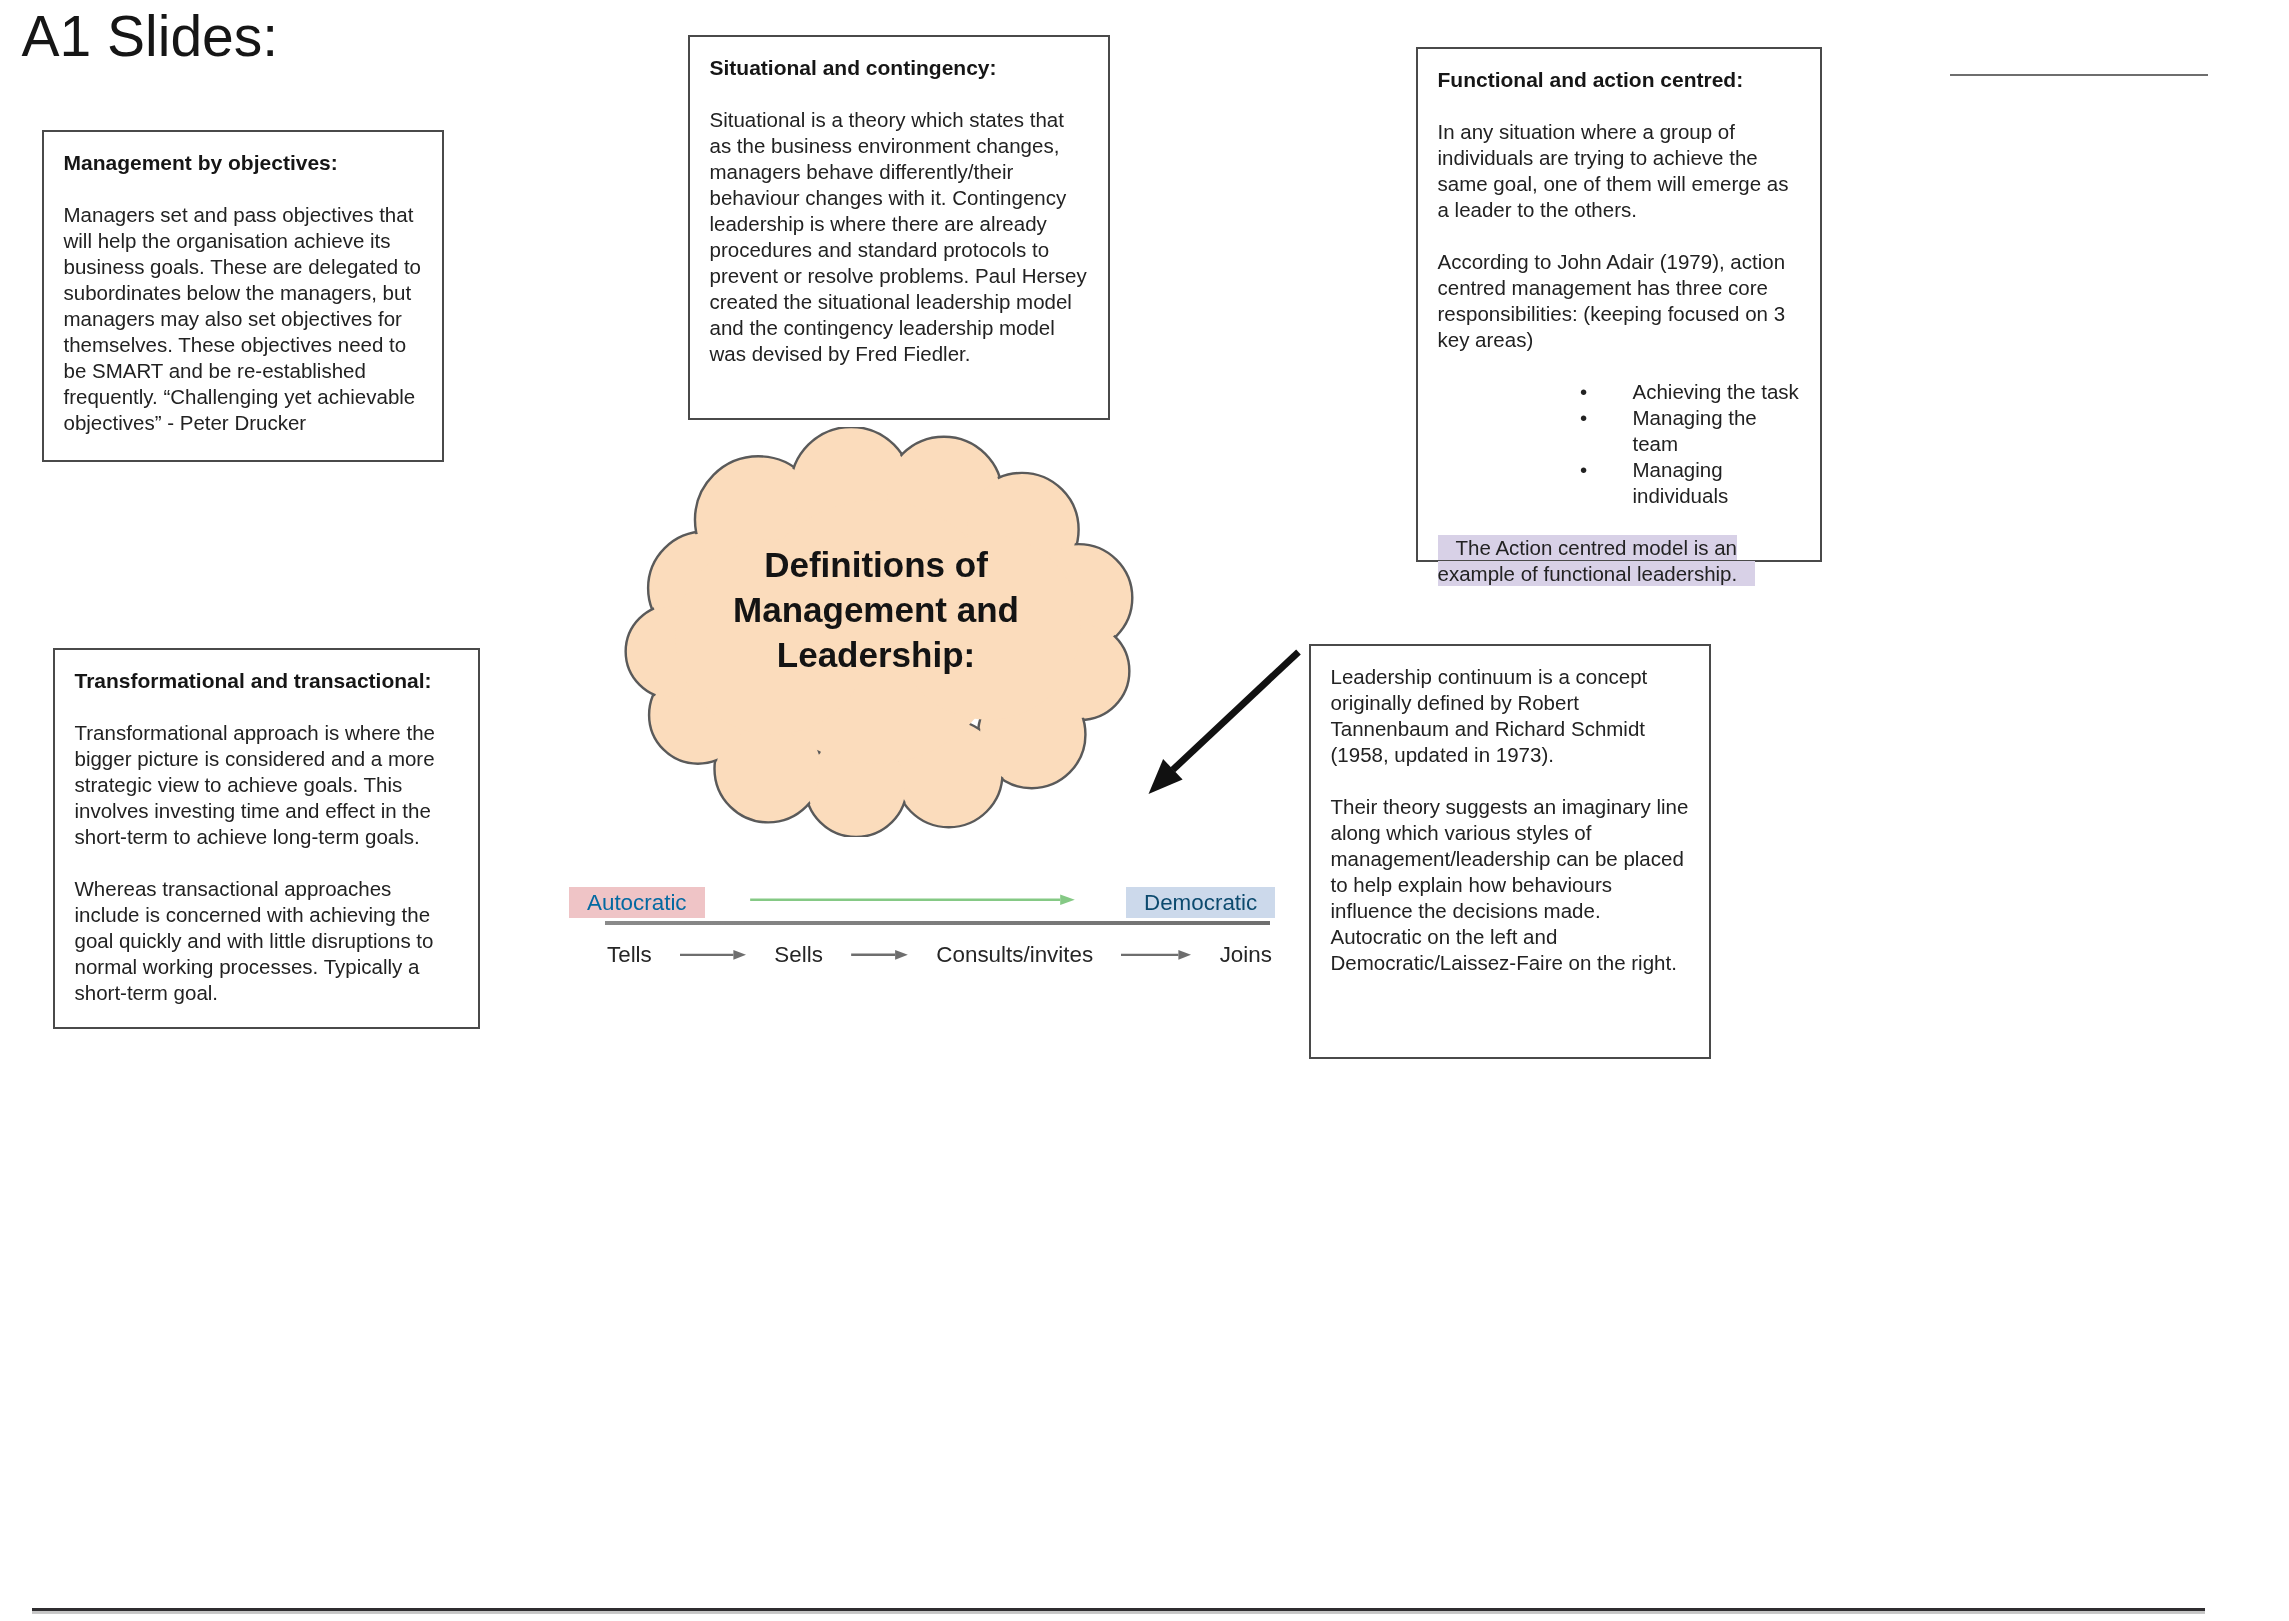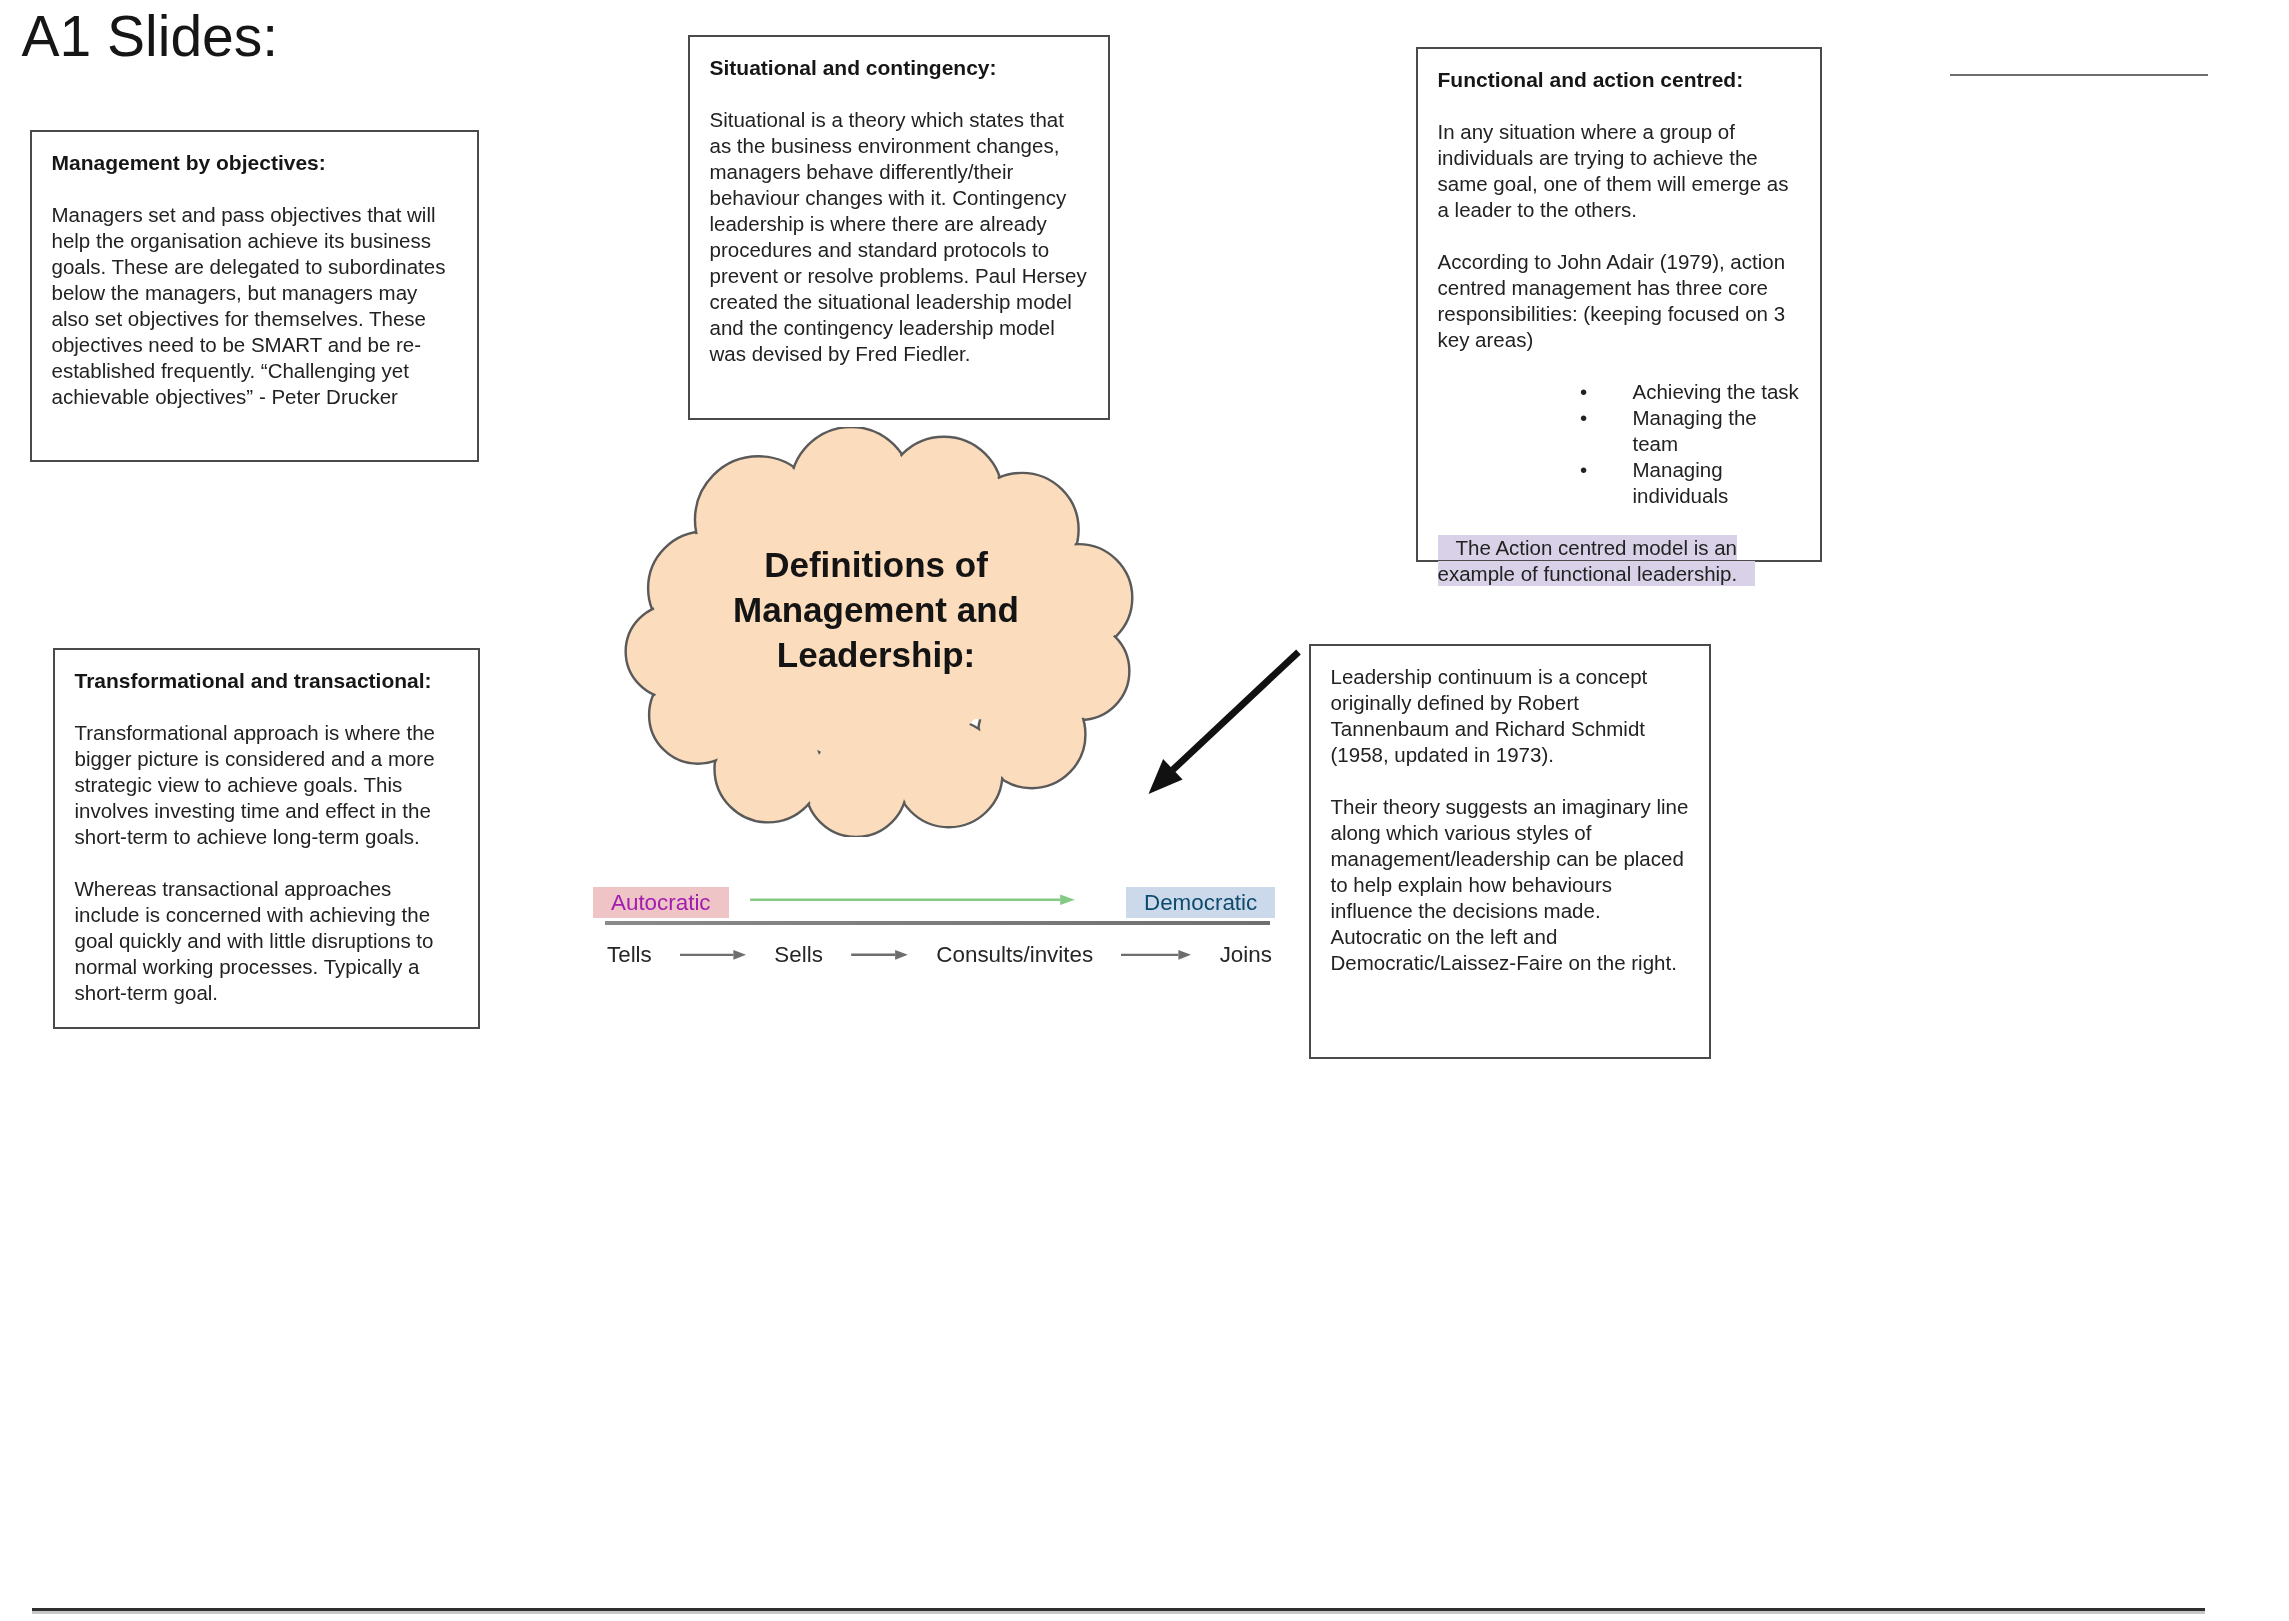--- a/index.html
+++ b/index.html
@@ -22,21 +22,21 @@
   .textbox {
     border:2px solid #4a4a4a;
     background:#ffffff;
     padding:17.6px 19.5px;
     font-size:20.5px; line-height:26px; color:#222;
   }
   .textbox h3 { font-size:21px; line-height:26px; font-weight:700; color:#161616; margin-bottom:26px; }
   .textbox p { margin-bottom:26px; }
   .textbox p:last-child { margin-bottom:0; }
 
-  .box-mbo   { left:30px;  top:130px; width:449px; height:332px; }
+  .box-mbo   { left:42px;  top:130px; width:402px; height:332px; }
   .box-sit   { left:688px; top:35px;  width:422px; height:385px; }
   .box-fun   { left:1416px;top:47px;  width:406px; height:515px; }
   .box-tra   { left:53px;  top:648px; width:427px; height:381px; }
   .box-con   { left:1309px;top:644px; width:402px; height:415px; }
   .box-con h3 { width:273px; }
 
   .fun-bullets { list-style:none; margin:0 0 26px 125px; }
   .fun-bullets li { position:relative; padding-left:70px; width:244px; }
   .fun-bullets li::before { content:"\2022"; position:absolute; left:17.6px; top:0; }
 
@@ -44,21 +44,21 @@
 
   .cloud-wrap { left:612px; top:427px; width:532px; height:410px; }
   .cloud-wrap svg { position:absolute; left:0; top:0; }
   .cloud-text {
     position:absolute; left:98px; top:115px; width:332px;
     text-align:center; font-size:35px; line-height:45px; color:#141414;font-weight:bold;
   }
 
   .pointer-arrow-wrap { left:1131px; top:636px; width:185px; height:176px; }
 
-  .continuum-left-label  { left:593px;  top:887px; font-size:22.4px; line-height:29px; color:#a21caf; }
+  .continuum-left-label  { left:569px;  top:887px; font-size:22.4px; line-height:29px; color:#0369a1; }
   .continuum-right-label { left:1126px; top:887px; font-size:22.4px; line-height:29px; color:#0c4a6e; }
   .continuum-green-arrow { left:746px;  top:890px; }
   .continuum-baseline { left:605px; top:921px; width:665px; height:3.9px;
     background:linear-gradient(90deg,#8a8a8a,#6f6f6f); }
   .continuum-steps {
     left:607px; top:942px; width:665px;
     display:flex; align-items:flex-start; justify-content:space-between;
     font-size:22.4px; color:#262626;
   }
   .step-arrow { display:inline-block; }

